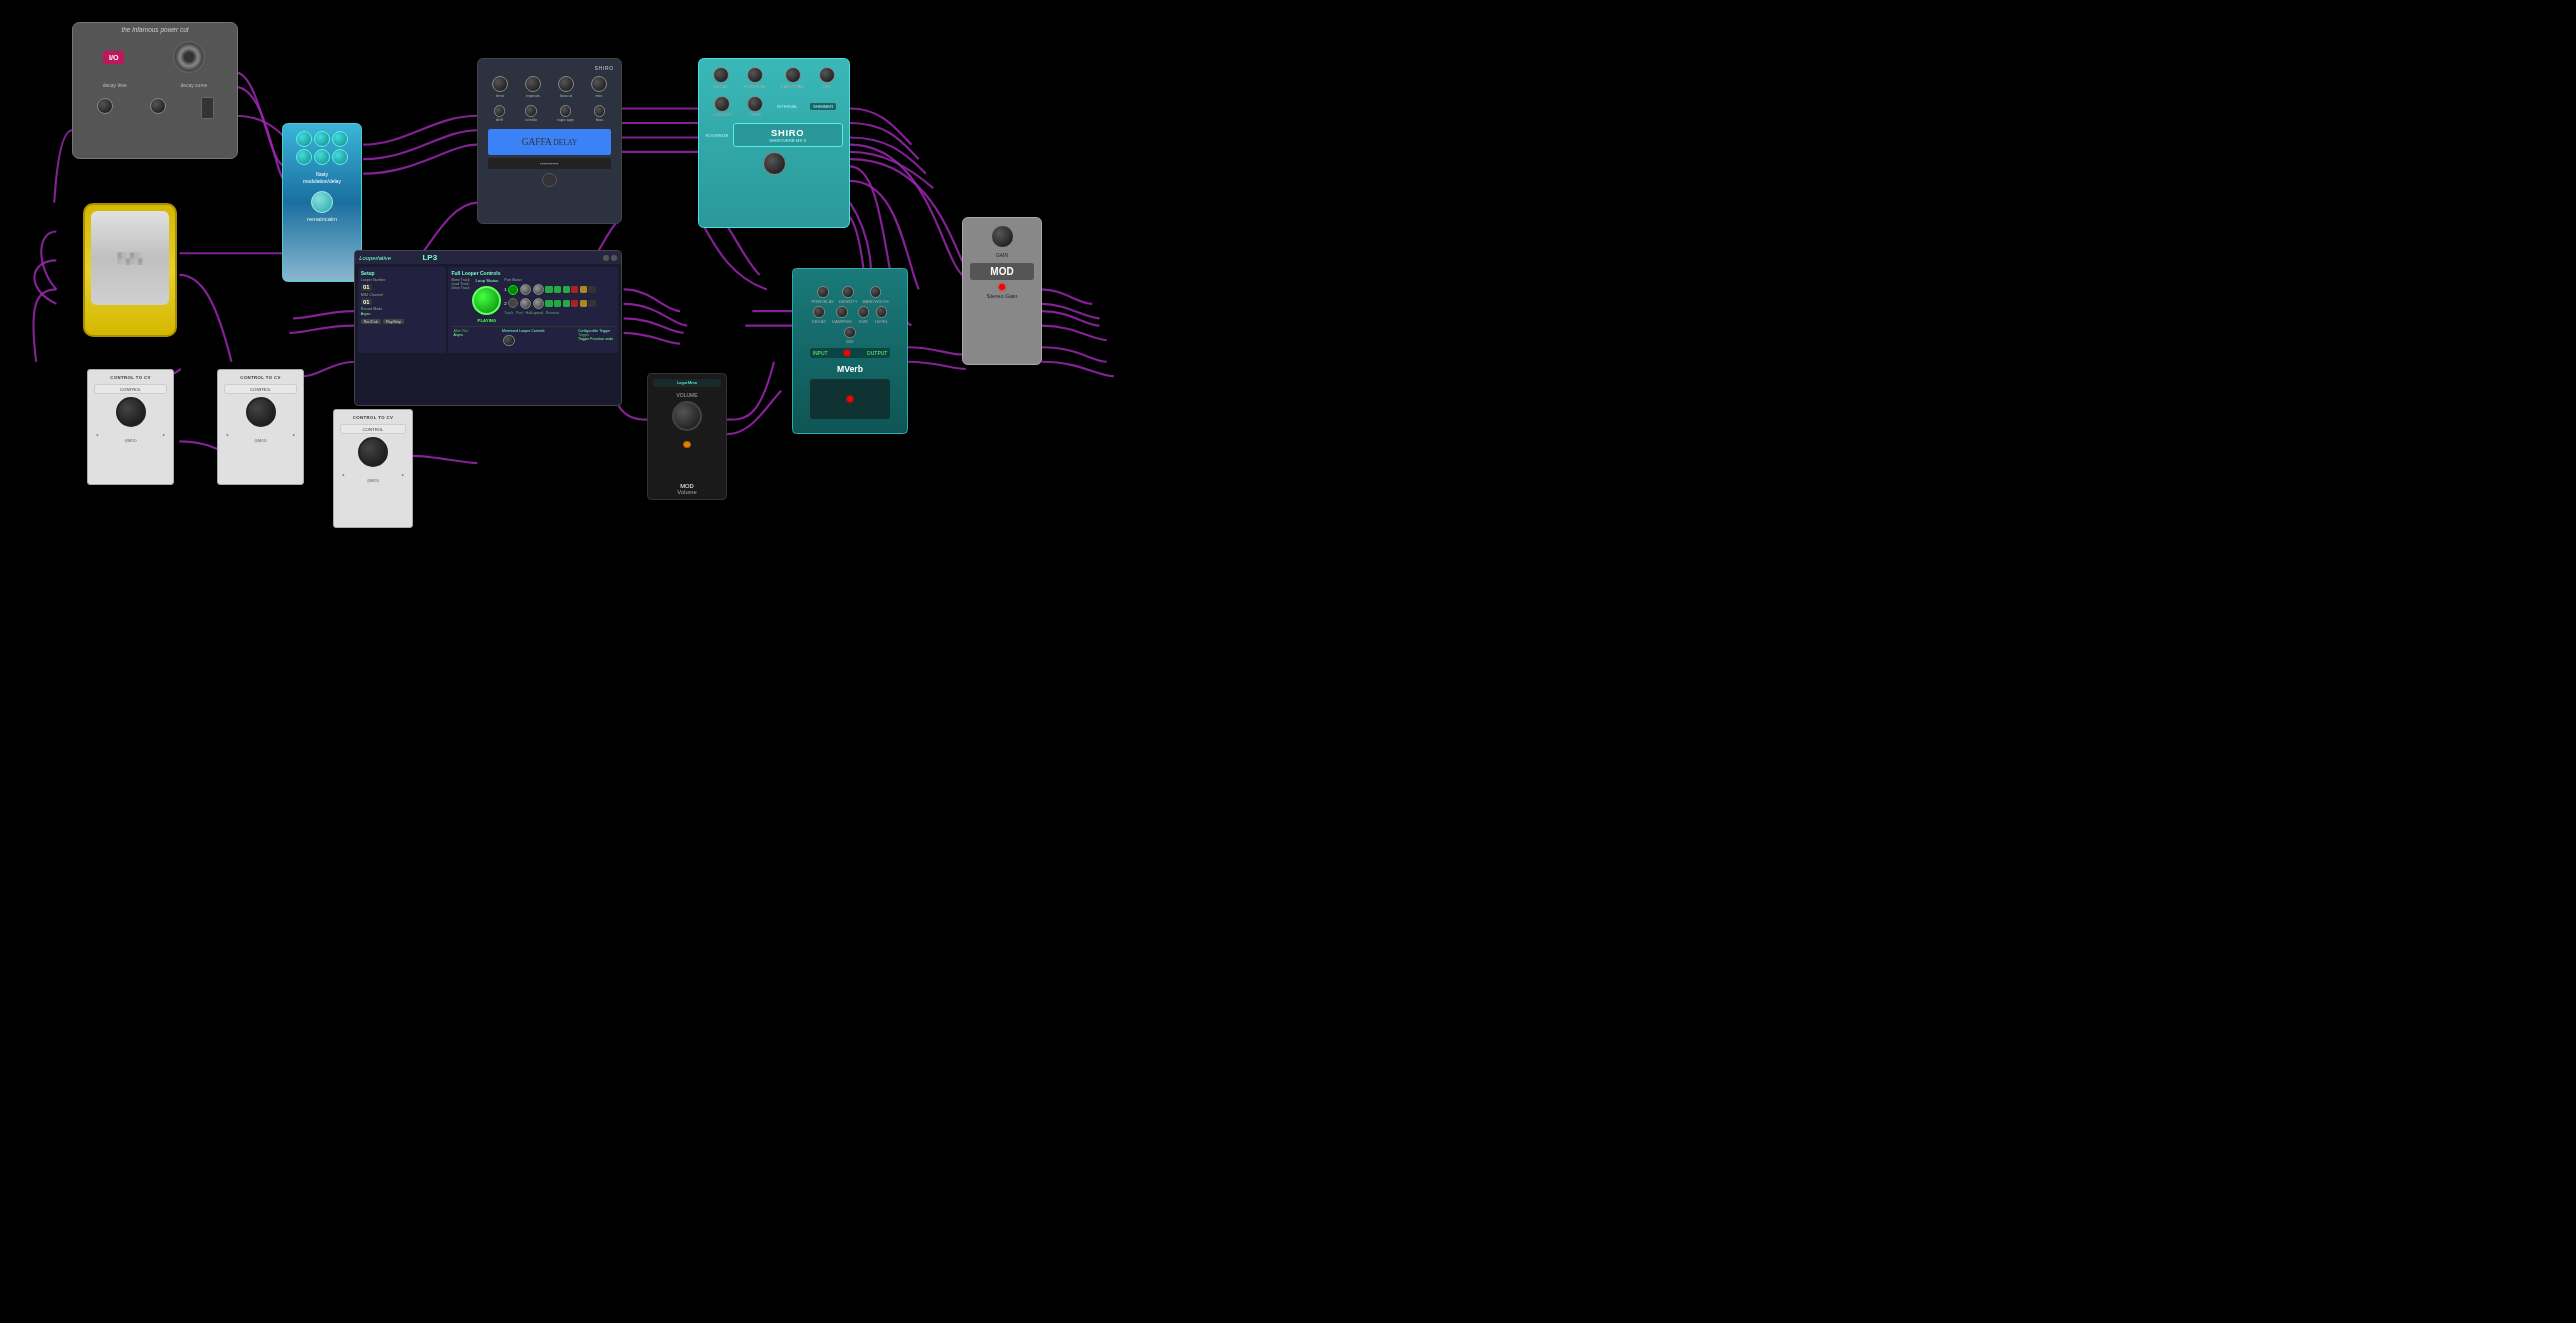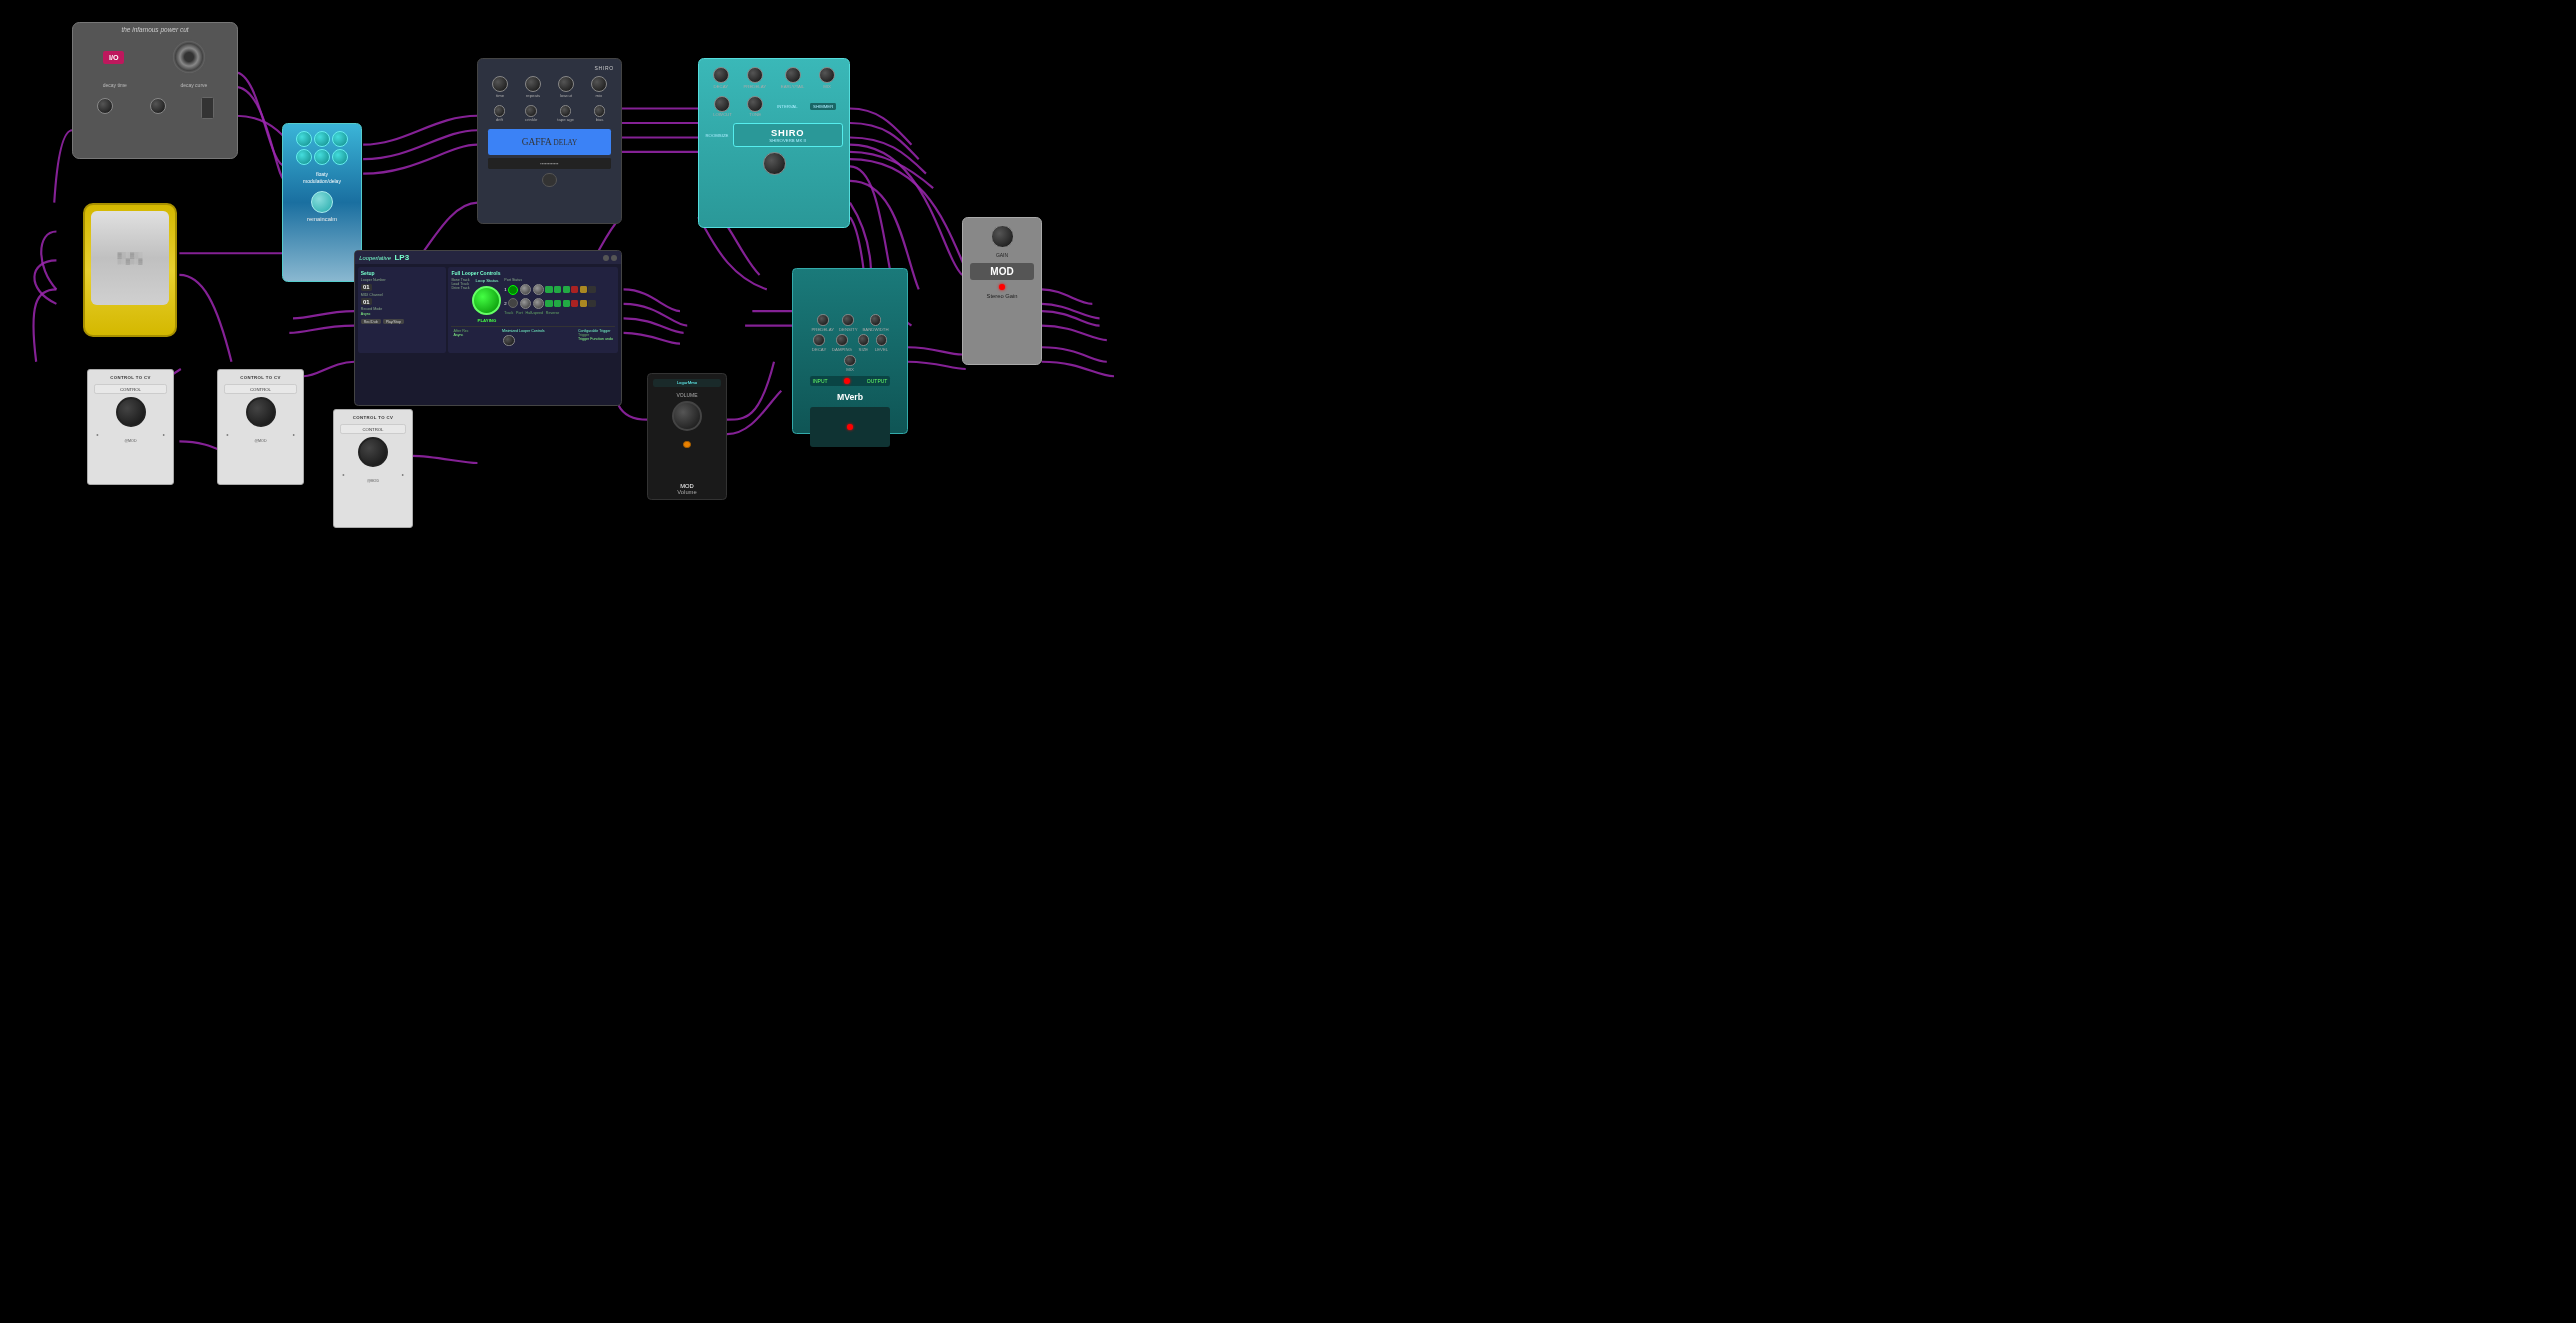--- a/index.html
+++ b/index.html
@@ -469,21 +469,21 @@
     </div>
     <div style="display:flex;justify-content:center;padding:2.9px;">
       <div class="knob large"></div>
     </div>
   </div>
 </div>
 
 <div class="pedal lp3">
   <div class="header">
     <span style="color:#7fc;font-size:5.8px;font-style:italic;">Looperlative</span>
-    <span style="color:#7fc;font-size:8px;font-weight:bold;">LP3</span>
+    <span style="color:#7fc;font-size:8px;font-weight:bold;margin-left:28px;">LP3</span>
     <div style="margin-left:auto;display:flex;gap:2.2px;">
       <div style="width:5.8px;height:5.8px;border-radius:50%;background:#555;"></div>
       <div style="width:5.8px;height:5.8px;border-radius:50%;background:#555;"></div>
     </div>
   </div>
   <div class="lp3-inner">
 
     <div class="lp3-panel">
       <div class="lp3-panel-title">Setup</div>
       <div class="lp3-row">
@@ -579,21 +579,21 @@
           <div style="font-size:3.6px;color:#7fc;">Configurable Trigger</div>
           <div style="font-size:3.6px;color:#6a6;">Trigger</div>
           <div style="font-size:3.6px;color:#8f8;">Trigger Function undo</div>
         </div>
       </div>
     </div>
   </div>
 </div>
 
 <div class="pedal mverb">
-  <div style="padding:16px;margin-top:28px;">
+  <div style="padding:16px;">
     <div style="display:flex;flex-wrap:wrap;justify-content:space-around;">
       <div class="knob-wrap">
           <div class="knob small"></div>
           <span class="knob-label">PREDELAY</span>
         </div>
       <div class="knob-wrap">
           <div class="knob small"></div>
           <span class="knob-label">DENSITY</span>
         </div>
       <div class="knob-wrap">

